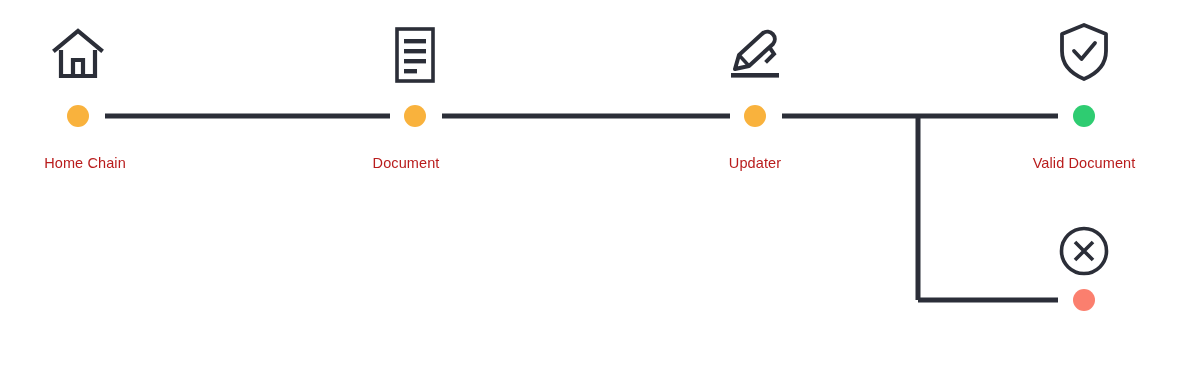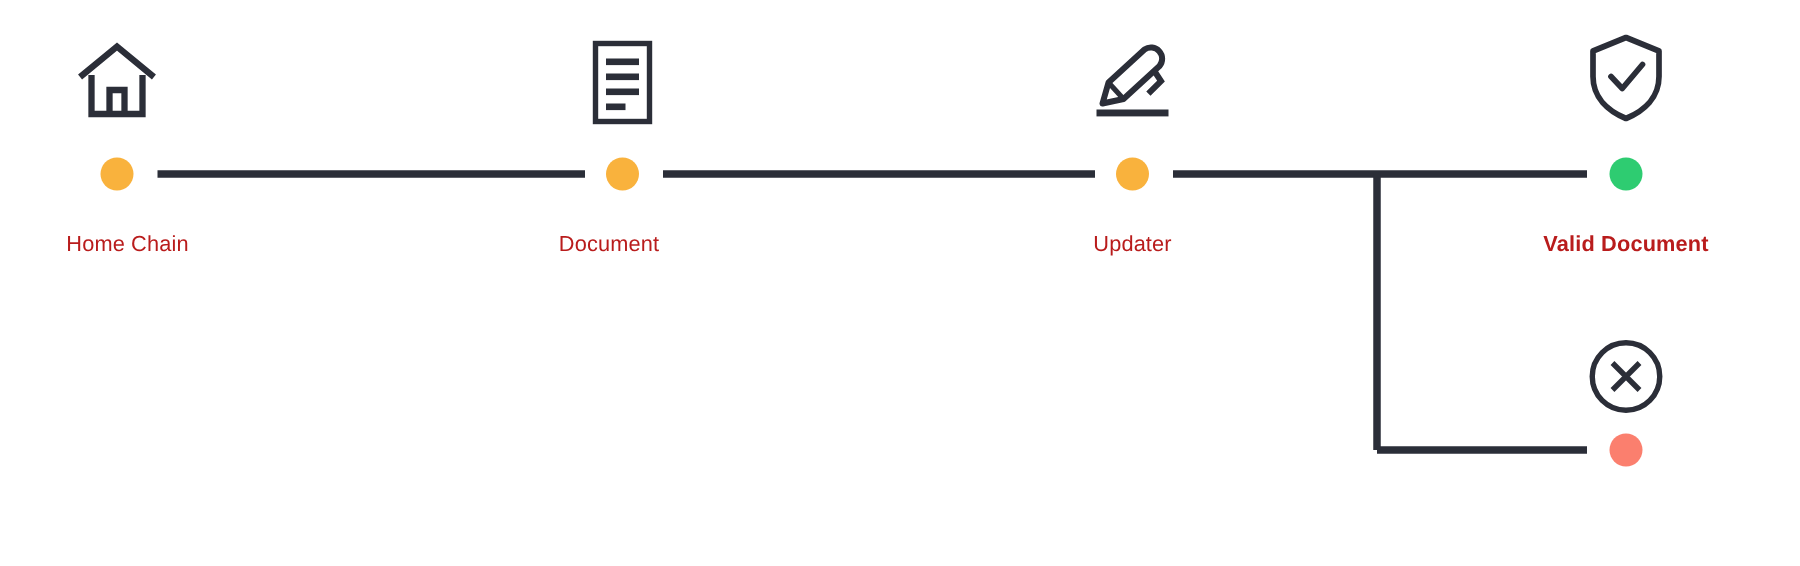--- a/index.html
+++ b/index.html
@@ -92,21 +92,21 @@
   <div class="dot" style="left:755px; top:116px; width:22px; height:22px; background:#f9b23d;"></div>
   <div class="label" style="left:755px; top:155px;">Updater</div>
 
   <div class="icon-wrap" style="left:1084px; top:52px;">
     <svg width="58" height="64" viewBox="0 0 58 64">
       <path d="M29 5 L51 14 L51 31 C51 45 41 54 29 59 C17 54 7 45 7 31 L7 14 Z" fill="none" stroke="#2b2e38" stroke-width="3.8" stroke-linejoin="round"></path>
       <path d="M19 31 L26.5 39 L40 23" fill="none" stroke="#2b2e38" stroke-width="3.8" stroke-linecap="round" stroke-linejoin="round"></path>
     </svg>
   </div>
   <div class="dot" style="left:1084px; top:116px; width:22px; height:22px; background:#2ecc71;"></div>
-  <div class="label" style="left:1084px; top:155px;font-weight:bold;">Valid Document</div>
+  <div class="label" style="left:1084px; top:155px;">Valid Document</div>
 
   <div class="icon-wrap" style="left:1084px; top:251px;">
     <svg width="58" height="58" viewBox="0 0 58 58">
       <circle cx="29" cy="29" r="22.5" fill="none" stroke="#2b2e38" stroke-width="3.6"></circle>
       <path d="M20 20 L38 38 M38 20 L20 38" fill="none" stroke="#2b2e38" stroke-width="3.6" stroke-linecap="butt"></path>
     </svg>
   </div>
   <div class="dot" style="left:1084px; top:300px; width:22px; height:22px; background:#fb7f6e;"></div>
 
 </div>

